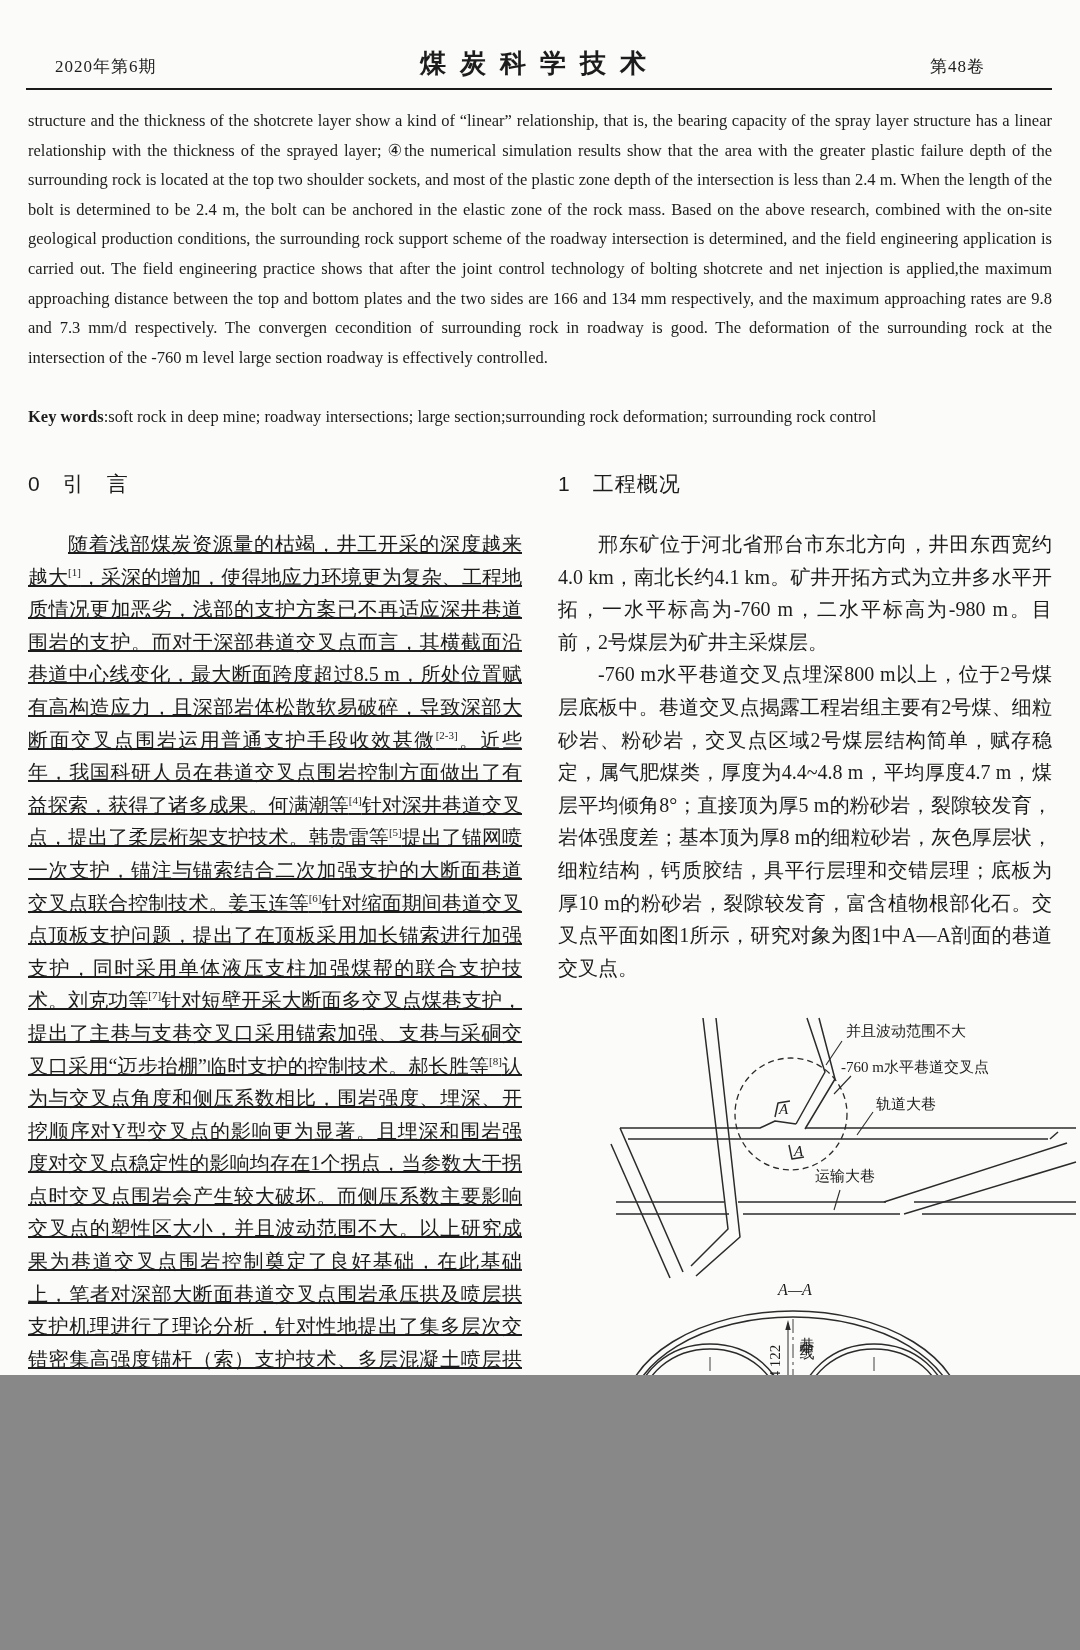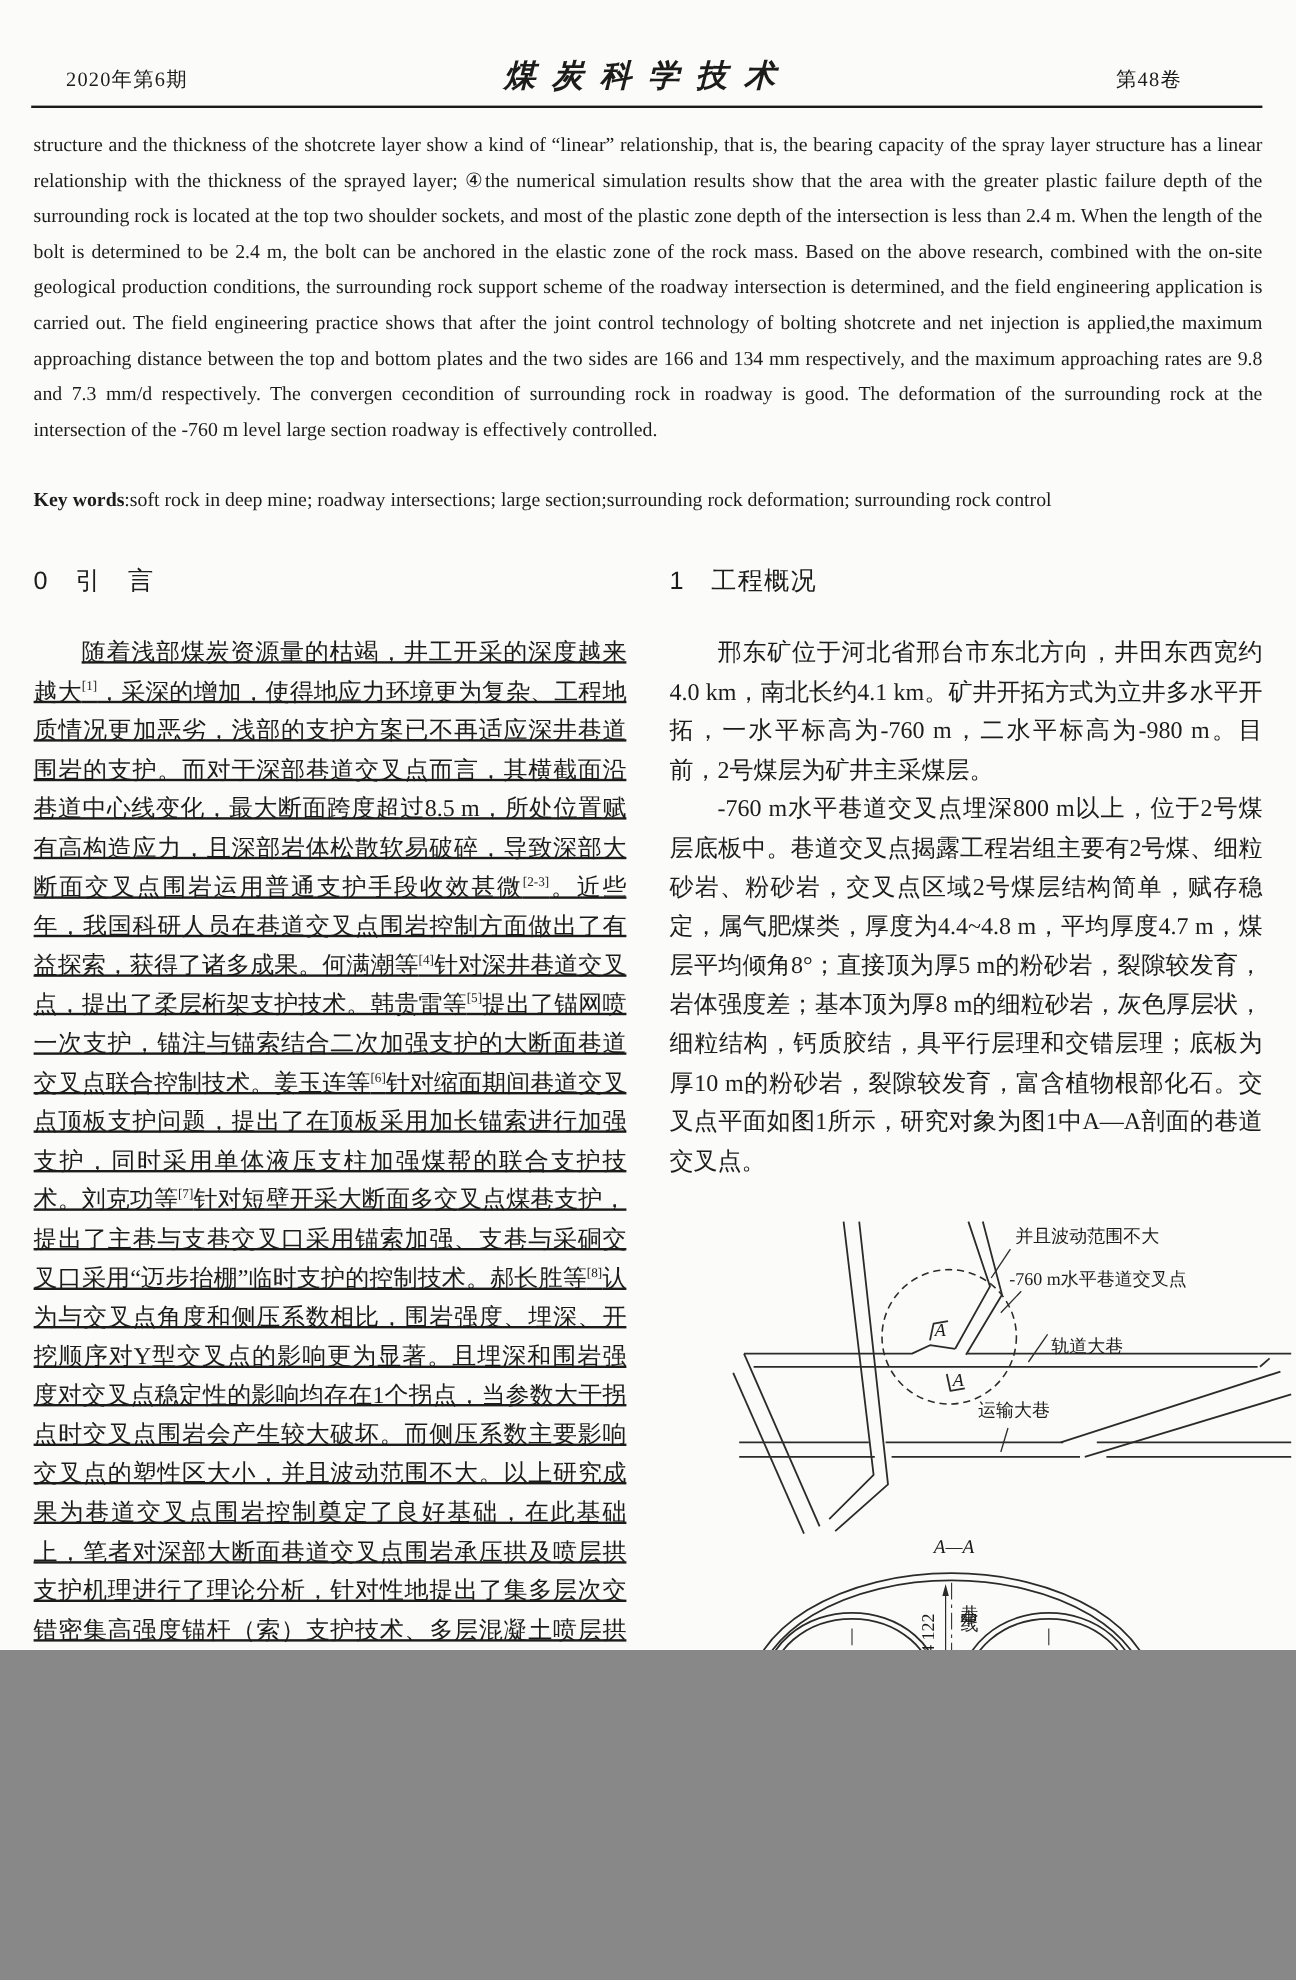--- a/index.html
+++ b/index.html
@@ -6,21 +6,21 @@
   .page{
     position:relative;width:1080px;height:1375px;margin:0 auto;
     background:#fbfbf9;color:#1c1c1c;overflow:hidden;
     font-family:"Liberation Serif","DejaVu Serif",serif;
   }
   .abs{position:absolute;}
   
   .hdr-side{font-size:17px;letter-spacing:1px;}
   .hdr-journal{left:0;right:0;top:46px;text-align:center;
     font-family:"DejaVu Serif","Liberation Serif",serif;
-    font-style:italic;font-weight:bold;font-size:26px;letter-spacing:14px;}
+    font-weight:bold;font-size:26px;letter-spacing:14px;}
   .rule{left:26px;top:88px;width:1026px;height:2px;background:#1a1a1a;}
   
   .abstract{left:28px;top:106px;width:1024px;font-size:16.5px;line-height:29.6px;
     text-align:justify;}
   .keywords{left:28px;top:404px;width:1024px;font-size:16.5px;line-height:26px;}
   .keywords b{font-weight:bold;}
   
   .sec-head{font-family:"Liberation Sans","DejaVu Sans",sans-serif;
     font-weight:normal;font-size:21px;letter-spacing:1px;}
   .sec-head .num{margin-right:22px;}
@@ -107,21 +107,21 @@
         <g stroke-width="1.1">
           <path d="M272 25 L256 49"></path>
           <path d="M281 60 L264 78"></path>
           <path d="M303 96 L287 119"></path>
           <path d="M270 174 L264 194"></path>
         </g>
       </g>
     </svg>
     <div class="lbl" style="left:276px;top:7px;">并且波动范围不大</div>
     <div class="lbl" style="left:271px;top:43px;">-760 m水平巷道交叉点</div>
-    <div class="lbl" style="left:306px;top:80px;margin-top:19px;">轨道大巷</div>
+    <div class="lbl" style="left:306px;top:80px;">轨道大巷</div>
     <div class="lbl" style="left:245px;top:152px;">运输大巷</div>
     <div class="lbl ital" style="left:209px;top:85px;">A</div>
     <div class="lbl ital" style="left:224px;top:127px;">A</div>
   </div>
 
   <div class="abs fig" style="left:570px;top:1283px;width:510px;height:234px;">
     <svg width="510" height="234" viewBox="0 0 510 234">
       <g stroke="#2b2b2b" stroke-width="1.5" fill="none" stroke-linejoin="round">
 
         <path d="M53 198 L53 133 A170 105 0 0 1 393 133 L393 198"></path>

